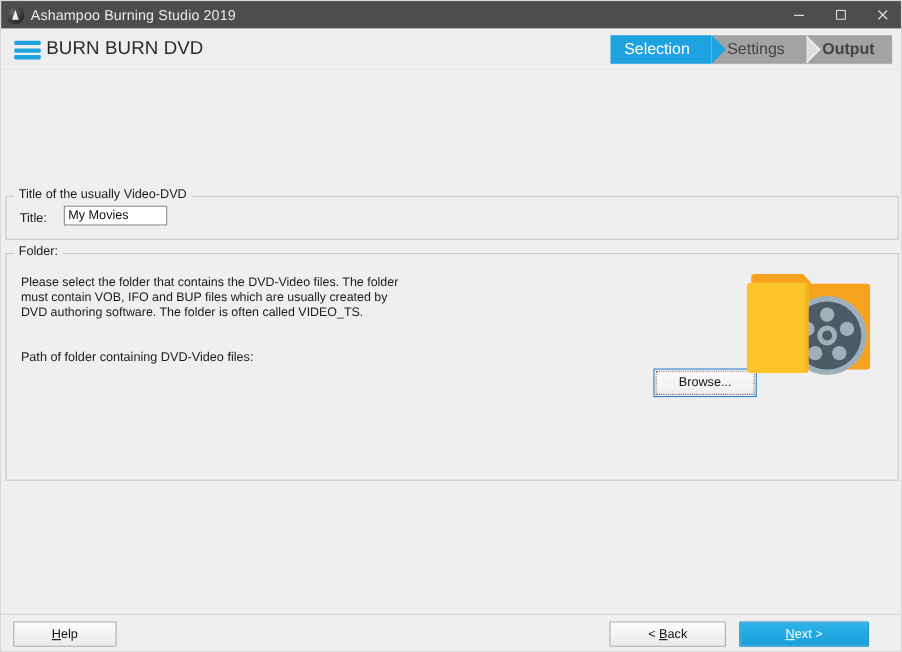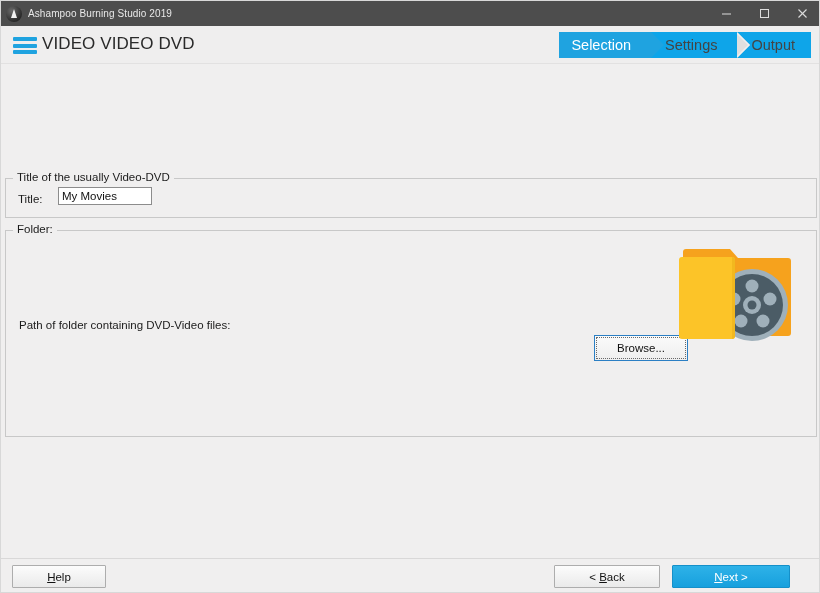--- a/index.html
+++ b/index.html
@@ -44,21 +44,21 @@
     content: "";
     position: absolute;
     left: 5px; top: 3px;
     width: 0; height: 0;
     border-left: 3px solid transparent;
     border-right: 3px solid transparent;
     border-bottom: 9px solid #f2f2f2;
   }
   .title-text {
     color: #e8e8e8;
-    font-size: 10px;
+    font-size: 13px;
     letter-spacing: 0.1px;
     white-space: nowrap;
   }
   .win-buttons {
     position: absolute;
     right: 0; top: 0;
     height: 25px;
     display: flex;
   }
   .win-btn {
@@ -117,37 +117,37 @@
     align-items: center;
   }
   .step {
     position: relative;
     display: flex;
     align-items: center;
     height: 26px;
     font-size: 14.5px;
     color: #444444;
     white-space: nowrap;
-    background: #0ea5e9;
+    background: #a3a3a3;
     padding: 0 20px 0 14px;
   }
   .step .chev {
     position: absolute;
     right: -13px;
     top: 0;
     width: 13px;
     height: 26px;
     z-index: 2;
   }
   .step.active {
     background: #1fa3e0;
     color: #ffffff;
     padding-left: 12px;
   }
-  .step.last { padding-right: 16px; }
+  .step.last { padding-right: 16px; font-weight: bold; }
 
   
   .body-area {
     position: absolute;
     left: 0; top: 63px;
     width: 818px;
     height: 494px;
     background: #f0efef;
   }
 
@@ -318,21 +318,21 @@
       </div>
     </div>
   </div>
 
   <div class="header">
     <div class="hamburger">
       <span></span>
         <span></span>
         <span></span>
     </div>
-    <div class="header-title">VIDEO VIDEO DVD</div>
+    <div class="header-title">BURN BURN DVD</div>
 
     <div class="steps">
       <div class="step active">
         <span>Selection</span>
         <svg class="chev" viewBox="0 0 13 26" preserveAspectRatio="none">
           <polygon points="0,0 13,13 0,26" fill="#1fa3e0"></polygon>
         </svg>
       </div>
       <div class="step">
         <span>Settings</span>
@@ -350,20 +350,21 @@
   <div class="body-area">
 
     <div class="groupbox" id="title-group">
       <div class="legend">Title of the usually Video-DVD</div>
       <div class="title-label">Title:</div>
       <input class="title-input" type="text" value="My Movies" style="">
     </div>
 
     <div class="groupbox" id="folder-group">
       <div class="legend">Folder:</div>
+      <div class="folder-desc">Please select the folder that contains the DVD-Video files. The folder must contain VOB, IFO and BUP files which are usually created by DVD authoring software. The folder is often called VIDEO_TS.</div>
       <div class="path-label">Path of folder containing DVD-Video files:</div>
       <button class="browse-btn">
         <span>Browse...</span>
         <span class="focusring"></span>
       </button>
 
       <div class="folder-art">
         <svg width="126" height="114" viewBox="0 0 126 114">
 
           <path d="M10 10 h44 l8 9 h50 a3 3 0 0 1 3 3 v72 a3 3 0 0 1 -3 3 h-102 a3 3 0 0 1 -3 -3 v-81 a3 3 0 0 1 3 -3 z" fill="#f6a21d"></path>

